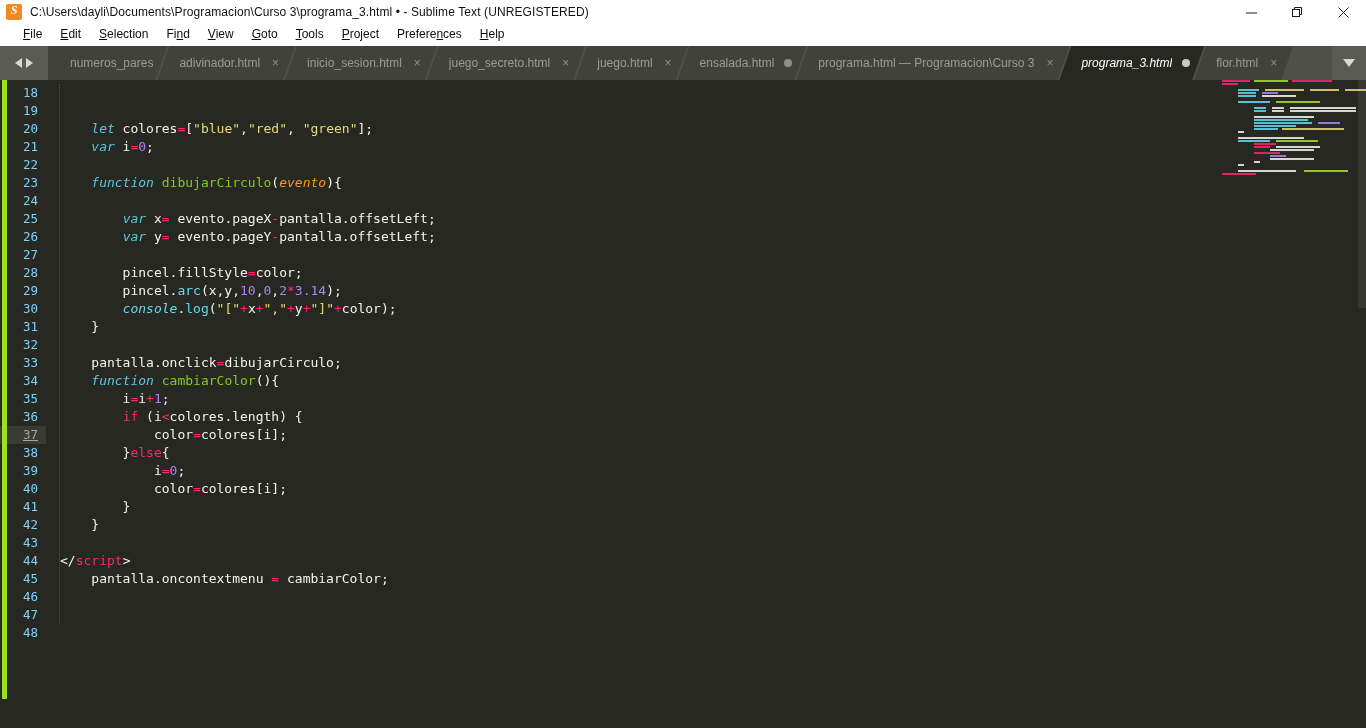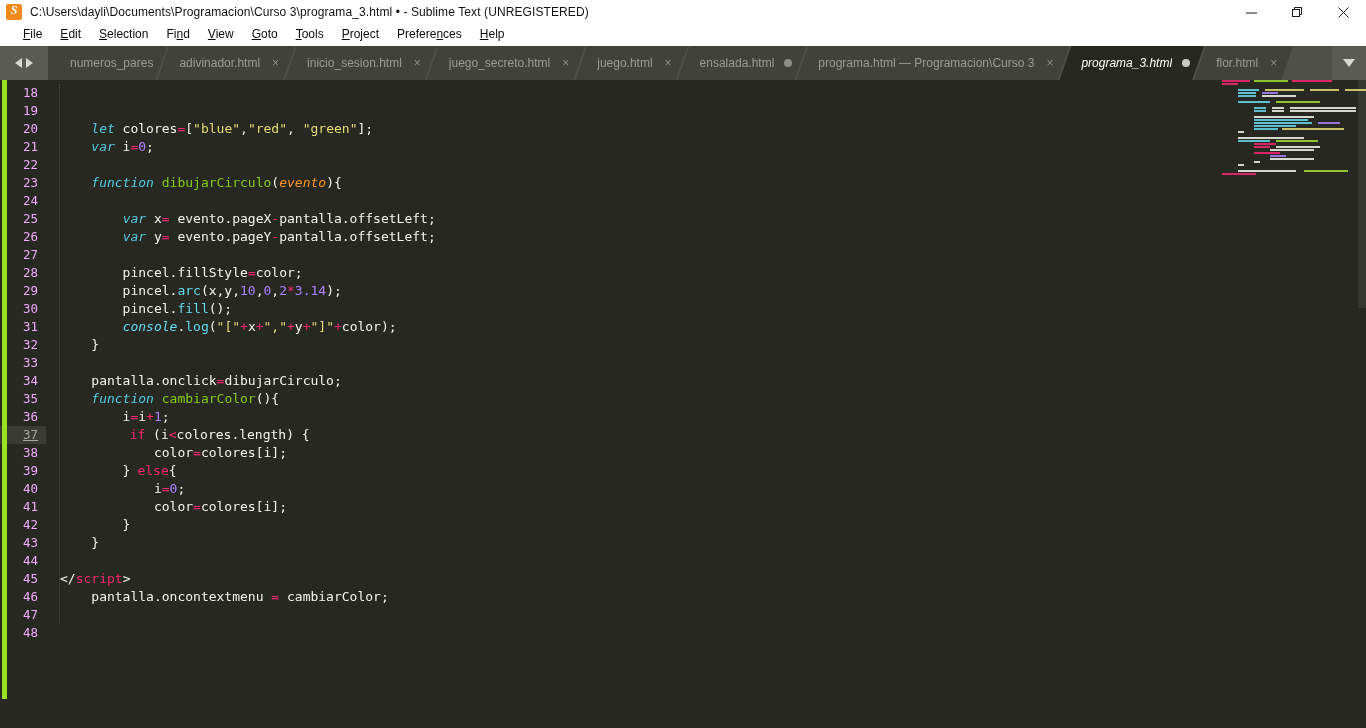--- a/index.html
+++ b/index.html
@@ -191,21 +191,21 @@
     position: relative;
     z-index: 2;
   }
   .gutter .ln {
     height: 18px;
     line-height: 18px;
     text-align: right;
     padding-right: 8px;
     font-family: "DejaVu Sans Mono", monospace;
     font-size: 12.5px;
-    color: #f0abfc;
+    color: #7dd3fc;
   }
   .gutter .ln.cur {
     background: #3a3b33;
     color: #a6a79d;
     text-decoration: underline;
   }
   .code-area {
     flex: 1 1 auto;
     position: relative;
     padding-top: 4px;
@@ -229,21 +229,21 @@
     z-index: 2;
     padding-left: 14px;
   }
   
   .k-kw    { color: #56c9e0; font-style: italic; }  
   .k-fn    { color: #84cc16; }                      
   .k-param { color: #fd971f; font-style: italic; }  
   .k-str   { color: #e6db74; }                      
   .k-num   { color: #ae81ff; }                      
   .k-op    { color: #f92672; }                      
-  .k-ctl   { color: #f92672; margin-left: 7px; }                      
+  .k-ctl   { color: #f92672; }                      
   .k-meth  { color: #66d9ef; }                      
   .k-obj   { color: #66d9ef; font-style: italic; }  
   .k-tag   { color: #f92672; }                      
   .k-punc  { color: #f4f4ef; }
 
   
   .minimap {
     position: absolute;
     right: 0; top: 0;
     width: 150px;
@@ -391,21 +391,20 @@
         <div class="code-line"><span class="k-punc">    </span><span class="k-kw">let</span><span class="k-punc"> colores</span><span class="k-op">=</span><span class="k-punc">[</span><span class="k-str">"blue"</span><span class="k-punc">,</span><span class="k-str">"red"</span><span class="k-punc">, </span><span class="k-str">"green"</span><span class="k-punc">];</span></div>
         <div class="code-line"><span class="k-punc">    </span><span class="k-kw">var</span><span class="k-punc"> i</span><span class="k-op">=</span><span class="k-num">0</span><span class="k-punc">;</span></div>
         <div class="code-line">&nbsp;</div>
         <div class="code-line"><span class="k-punc">    </span><span class="k-kw">function</span><span class="k-punc"> </span><span class="k-fn">dibujarCirculo</span><span class="k-punc">(</span><span class="k-param">evento</span><span class="k-punc">){</span></div>
         <div class="code-line">&nbsp;</div>
         <div class="code-line"><span class="k-punc">        </span><span class="k-kw">var</span><span class="k-punc"> x</span><span class="k-op">=</span><span class="k-punc"> evento.pageX</span><span class="k-op">-</span><span class="k-punc">pantalla.offsetLeft;</span></div>
         <div class="code-line"><span class="k-punc">        </span><span class="k-kw">var</span><span class="k-punc"> y</span><span class="k-op">=</span><span class="k-punc"> evento.pageY</span><span class="k-op">-</span><span class="k-punc">pantalla.offsetLeft;</span></div>
         <div class="code-line">&nbsp;</div>
         <div class="code-line"><span class="k-punc">        pincel.fillStyle</span><span class="k-op">=</span><span class="k-punc">color;</span></div>
         <div class="code-line"><span class="k-punc">        pincel.</span><span class="k-meth">arc</span><span class="k-punc">(x,y,</span><span class="k-num">10</span><span class="k-punc">,</span><span class="k-num">0</span><span class="k-punc">,</span><span class="k-num">2</span><span class="k-op">*</span><span class="k-num">3.14</span><span class="k-punc">);</span></div>
-        <div class="code-line"><span class="k-punc">        pincel.</span><span class="k-meth">fill</span><span class="k-punc">();</span></div>
         <div class="code-line"><span class="k-punc">        </span><span class="k-obj">console</span><span class="k-punc">.</span><span class="k-meth">log</span><span class="k-punc">(</span><span class="k-str">"["</span><span class="k-op">+</span><span class="k-punc">x</span><span class="k-op">+</span><span class="k-str">","</span><span class="k-op">+</span><span class="k-punc">y</span><span class="k-op">+</span><span class="k-str">"]"</span><span class="k-op">+</span><span class="k-punc">color);</span></div>
         <div class="code-line"><span class="k-punc">    }</span></div>
         <div class="code-line">&nbsp;</div>
         <div class="code-line"><span class="k-punc">    pantalla.onclick</span><span class="k-op">=</span><span class="k-punc">dibujarCirculo;</span></div>
         <div class="code-line"><span class="k-punc">    </span><span class="k-kw">function</span><span class="k-punc"> </span><span class="k-fn">cambiarColor</span><span class="k-punc">(){</span></div>
         <div class="code-line"><span class="k-punc">        i</span><span class="k-op">=</span><span class="k-punc">i</span><span class="k-op">+</span><span class="k-num">1</span><span class="k-punc">;</span></div>
         <div class="code-line"><span class="k-punc">        </span><span class="k-ctl">if</span><span class="k-punc"> (i</span><span class="k-op">&lt;</span><span class="k-punc">colores.length) {</span></div>
         <div class="code-line"><span class="k-punc">            color</span><span class="k-op">=</span><span class="k-punc">colores[i];</span></div>
         <div class="code-line"><span class="k-punc">        }</span><span class="k-ctl">else</span><span class="k-punc">{</span></div>
         <div class="code-line"><span class="k-punc">            i</span><span class="k-op">=</span><span class="k-num">0</span><span class="k-punc">;</span></div>

